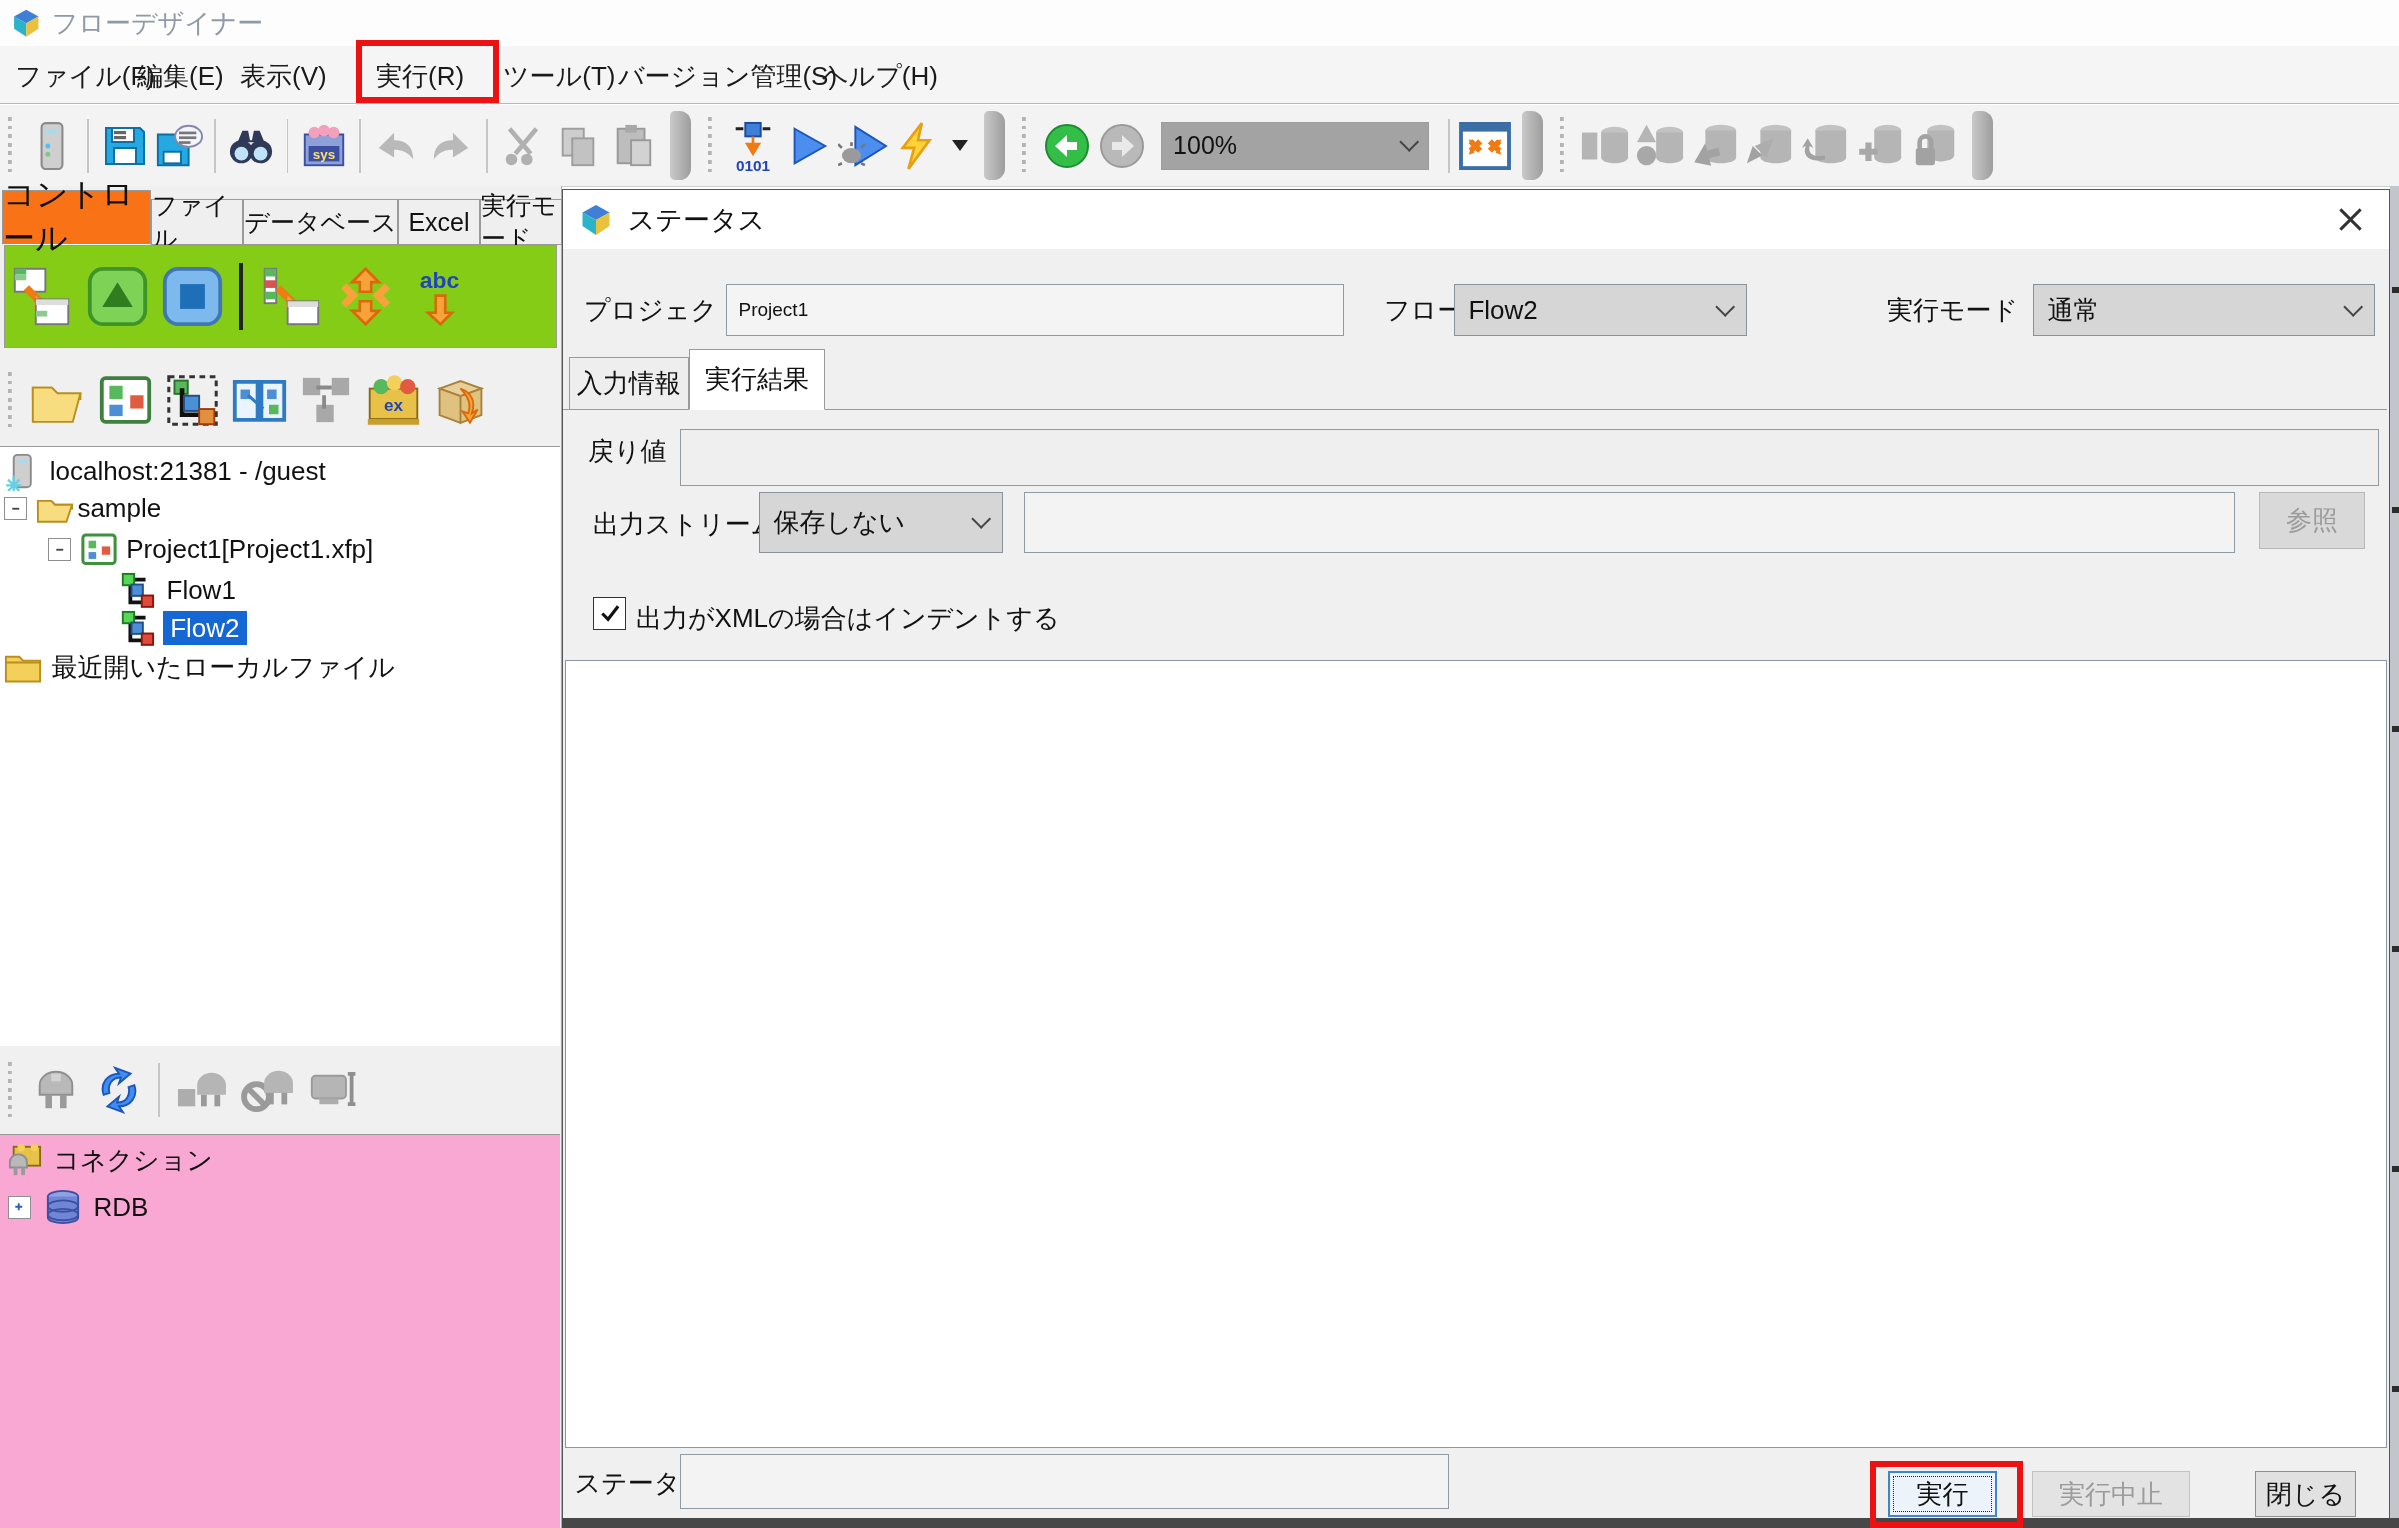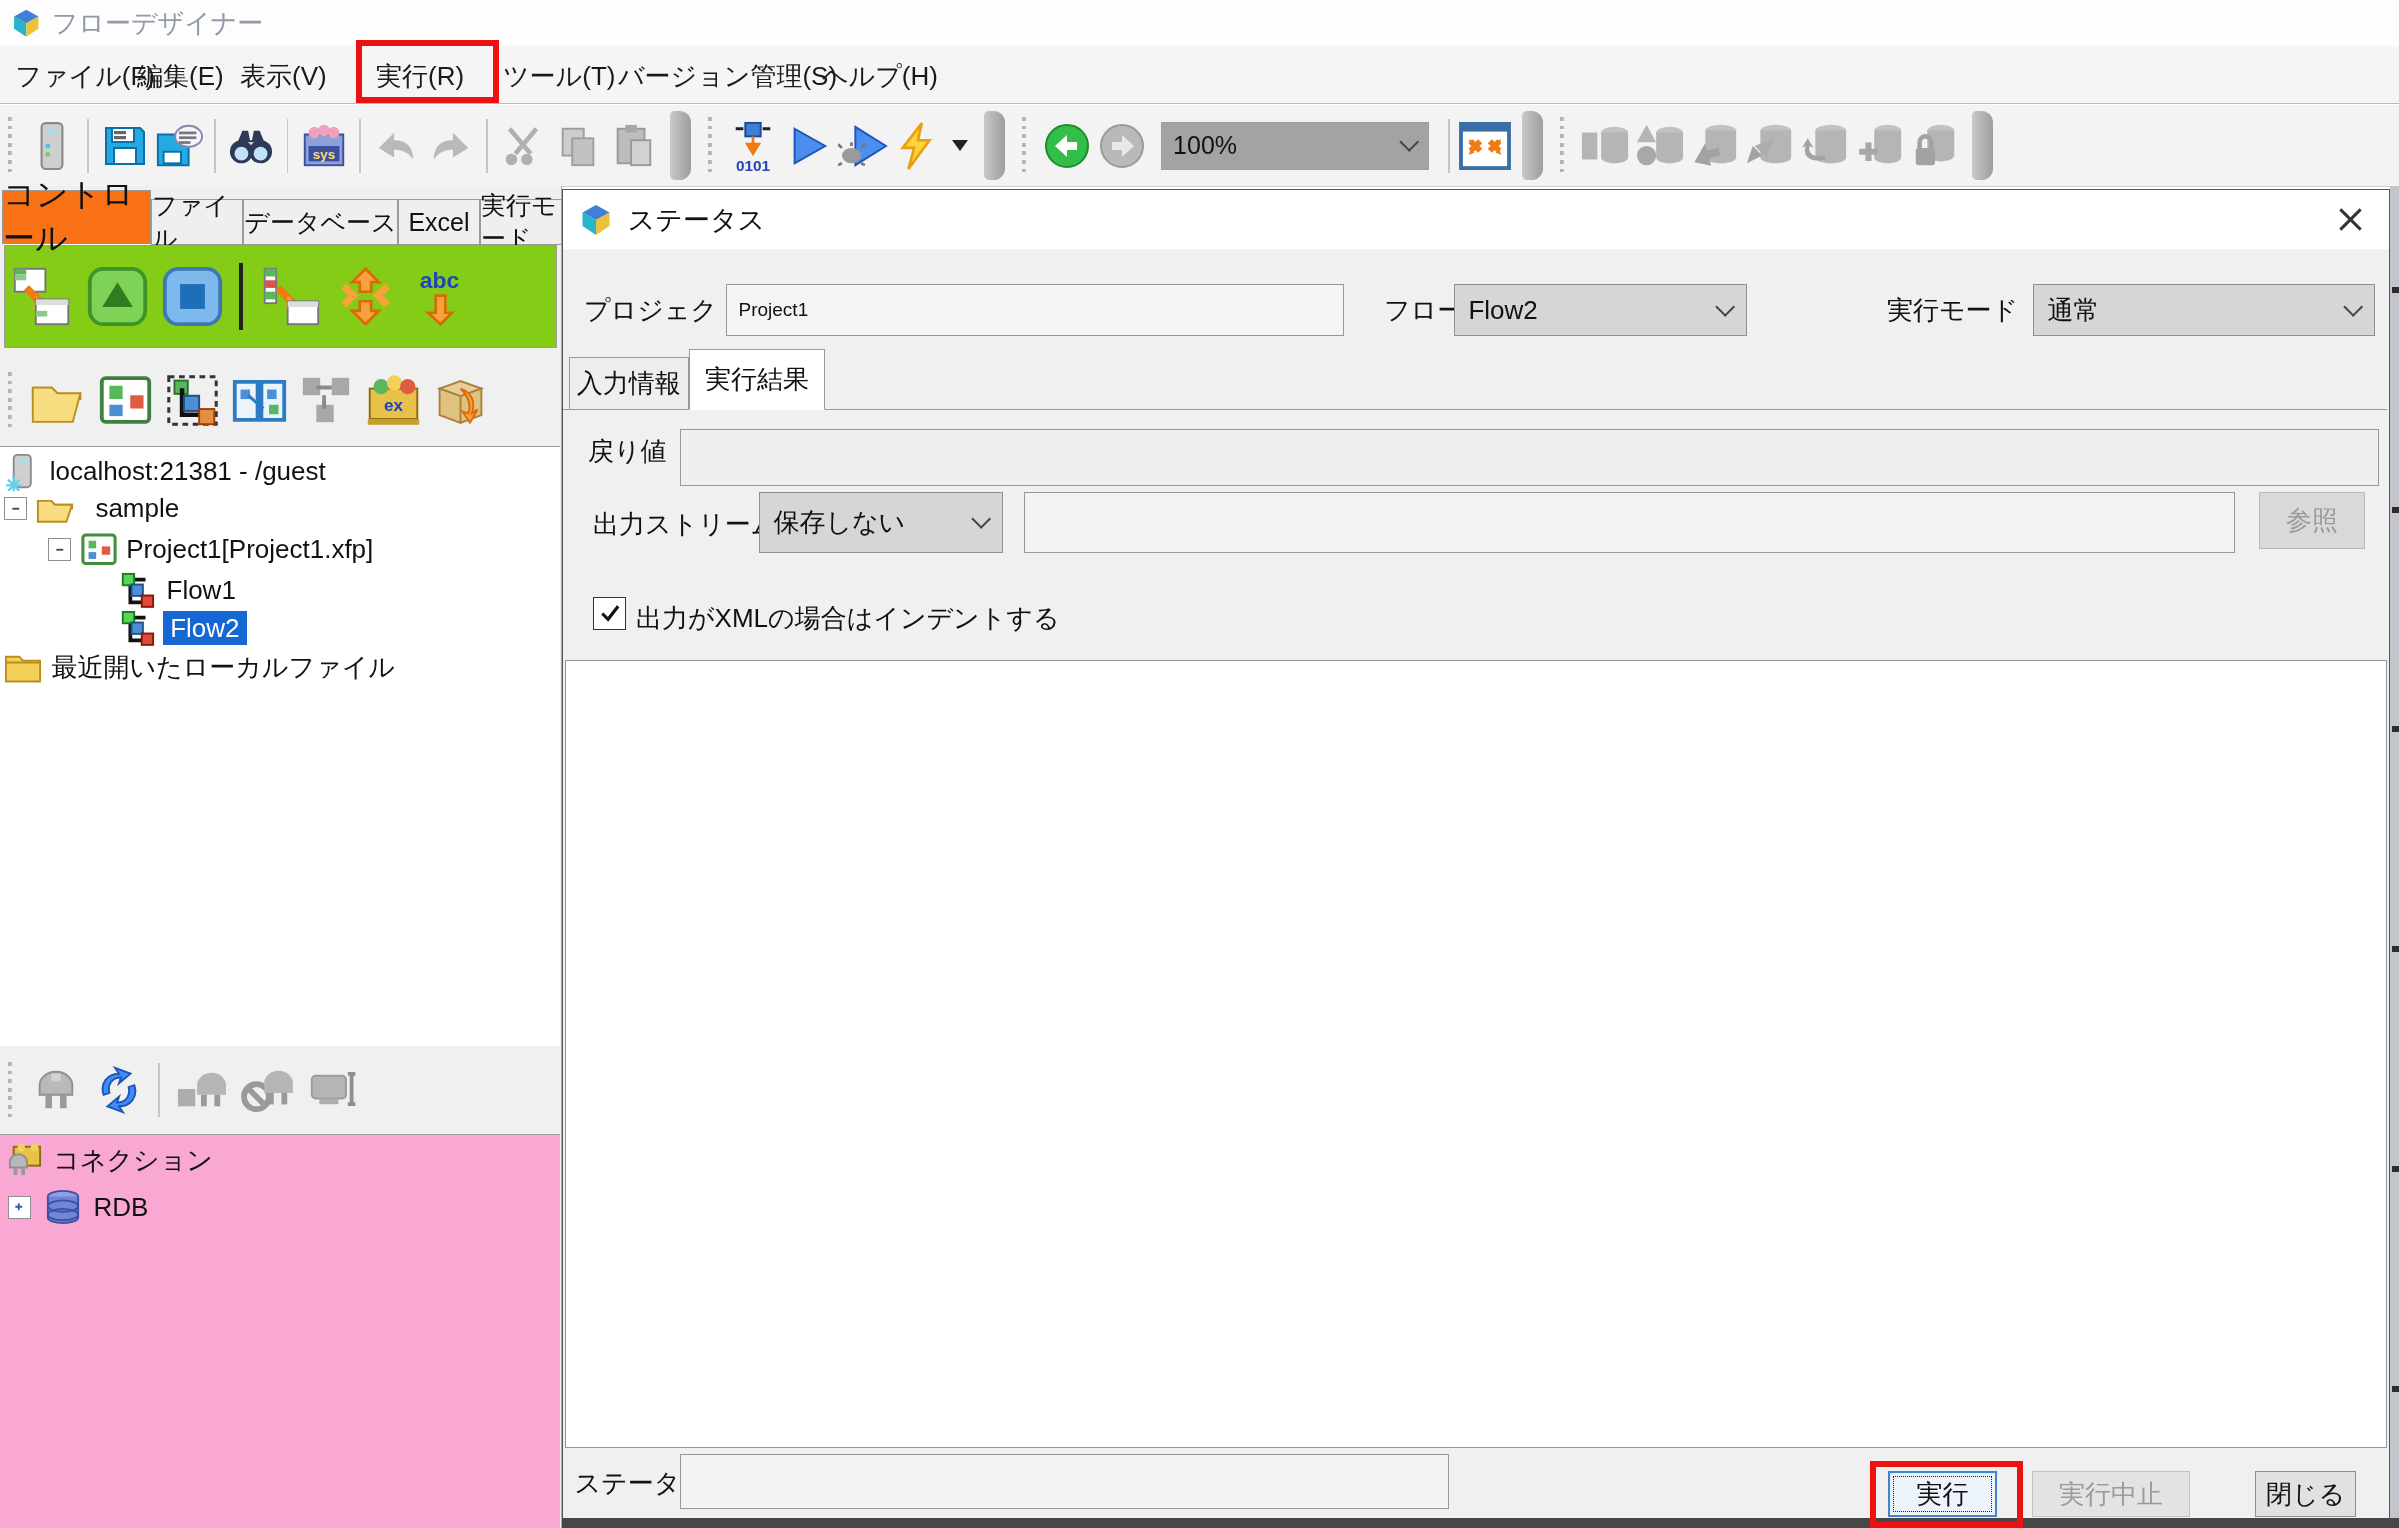--- a/index.html
+++ b/index.html
@@ -490,21 +490,21 @@
             <svg width="11.5" height="11.5" viewBox="0 0 10 10">
               <path d="M2 5h6" stroke="#444" stroke-width="1.6"></path>
             </svg>
           </span>
         <span style="margin-left:9.6px">
             <svg width="38" height="31" viewBox="0 0 20 16">
               <path d="M1 4h7l2 2h9v2H1z" fill="#f3d05a" stroke="#b98e1d"></path>
               <path d="M1 15V4h7l2 2h9l-3 9z" fill="#f7dd7f" stroke="#b98e1d"></path>
             </svg>
           </span>
-        <span style="margin-left:21px">sample</span>
+        <span style="margin-left:3px">sample</span>
       </div>
       <div class="trow" style="left:48px;top:86px">
         <span class="expander">
             <svg width="11.5" height="11.5" viewBox="0 0 10 10">
               <path d="M2 5h6" stroke="#444" stroke-width="1.6"></path>
             </svg>
           </span>
         <span style="margin-left:9.6px">
             <svg width="36" height="32.5" viewBox="0 0 19 17">
               <rect x="1" y="1" width="17" height="15" rx="1.6" fill="#fff" stroke="#3f8f3f" stroke-width="1.6"></rect>

